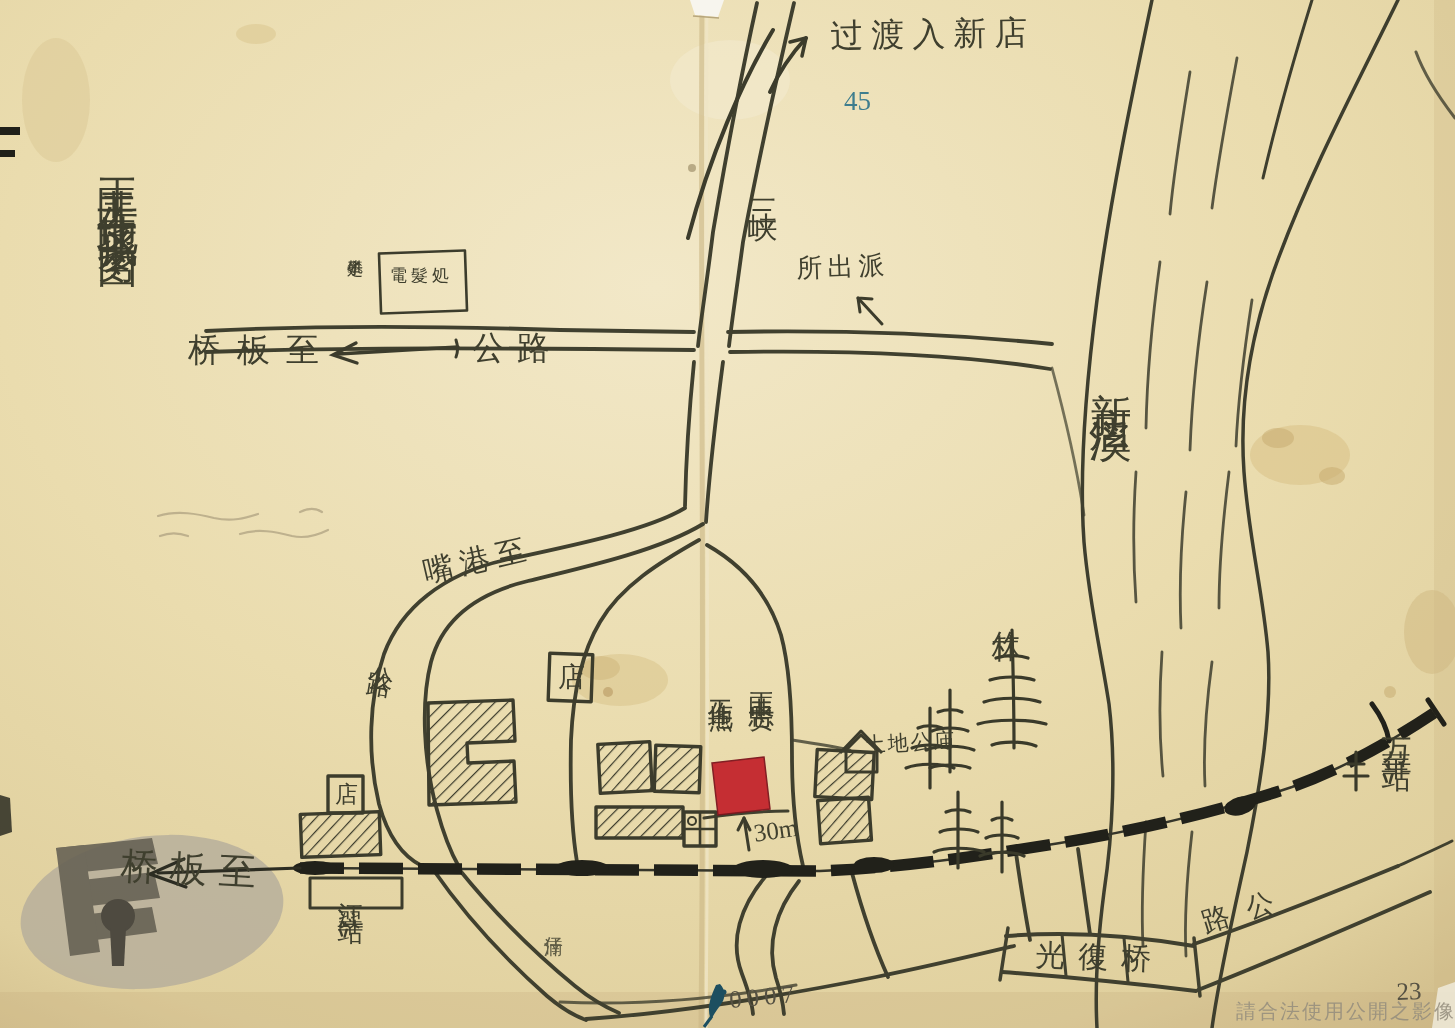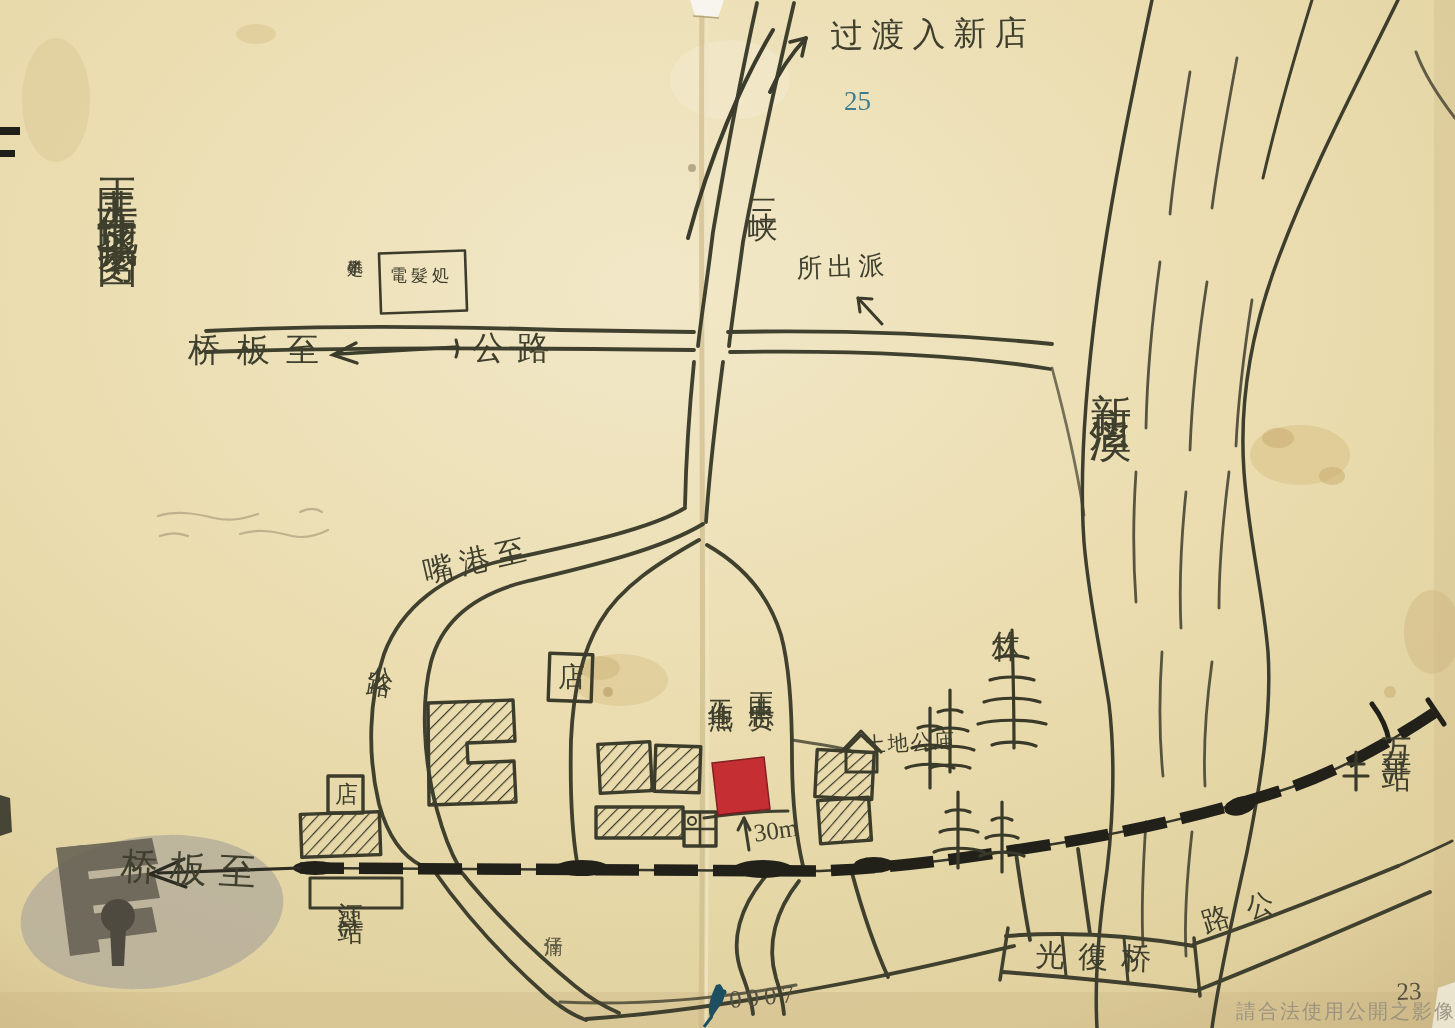--- a/index.html
+++ b/index.html
@@ -247,21 +247,21 @@
     <rect x="0" y="150" width="15" height="7" fill="#20201a"></rect>
     <path d="M0,795 L10,798 L12,832 L0,836 Z" fill="#2c2c22" opacity="0.85"></path>
     <path d="M1438,988 L1455,982 L1455,1028 L1432,1028 Z" fill="#f1ede0" opacity="0.8"></path>
   </g>
 </svg>
 
 <div class="lbl vert" style="left:94px;top:146px;font-size:41px;height:445px;letter-spacing:9px;">王匪工作地区形势图</div>
 
 <div class="lbl" style="left:830px;top:18px;font-size:33px;letter-spacing:8px;transform:rotate(-1deg);">过渡入新店</div>
 
-<div class="lbl blue" style="left:844px;top:86px;font-size:27px;">25</div>
+<div class="lbl blue" style="left:844px;top:86px;font-size:27px;">45</div>
 
 <div class="lbl vert" style="left:746px;top:176px;font-size:30px;height:122px;letter-spacing:12px;">三峡</div>
 
 <div class="lbl" style="left:796px;top:254px;font-size:26px;letter-spacing:5px;transform:rotate(-2deg);">所出派</div>
 
 <div class="lbl vert" style="left:346px;top:246px;font-size:16px;height:68px;letter-spacing:2px;">攀子処</div>
 
 <div class="lbl" style="left:390px;top:266px;font-size:17px;letter-spacing:4px;">電髮処</div>
 
 <div class="lbl" style="left:188px;top:332px;font-size:33px;letter-spacing:16px;">桥板至</div>

